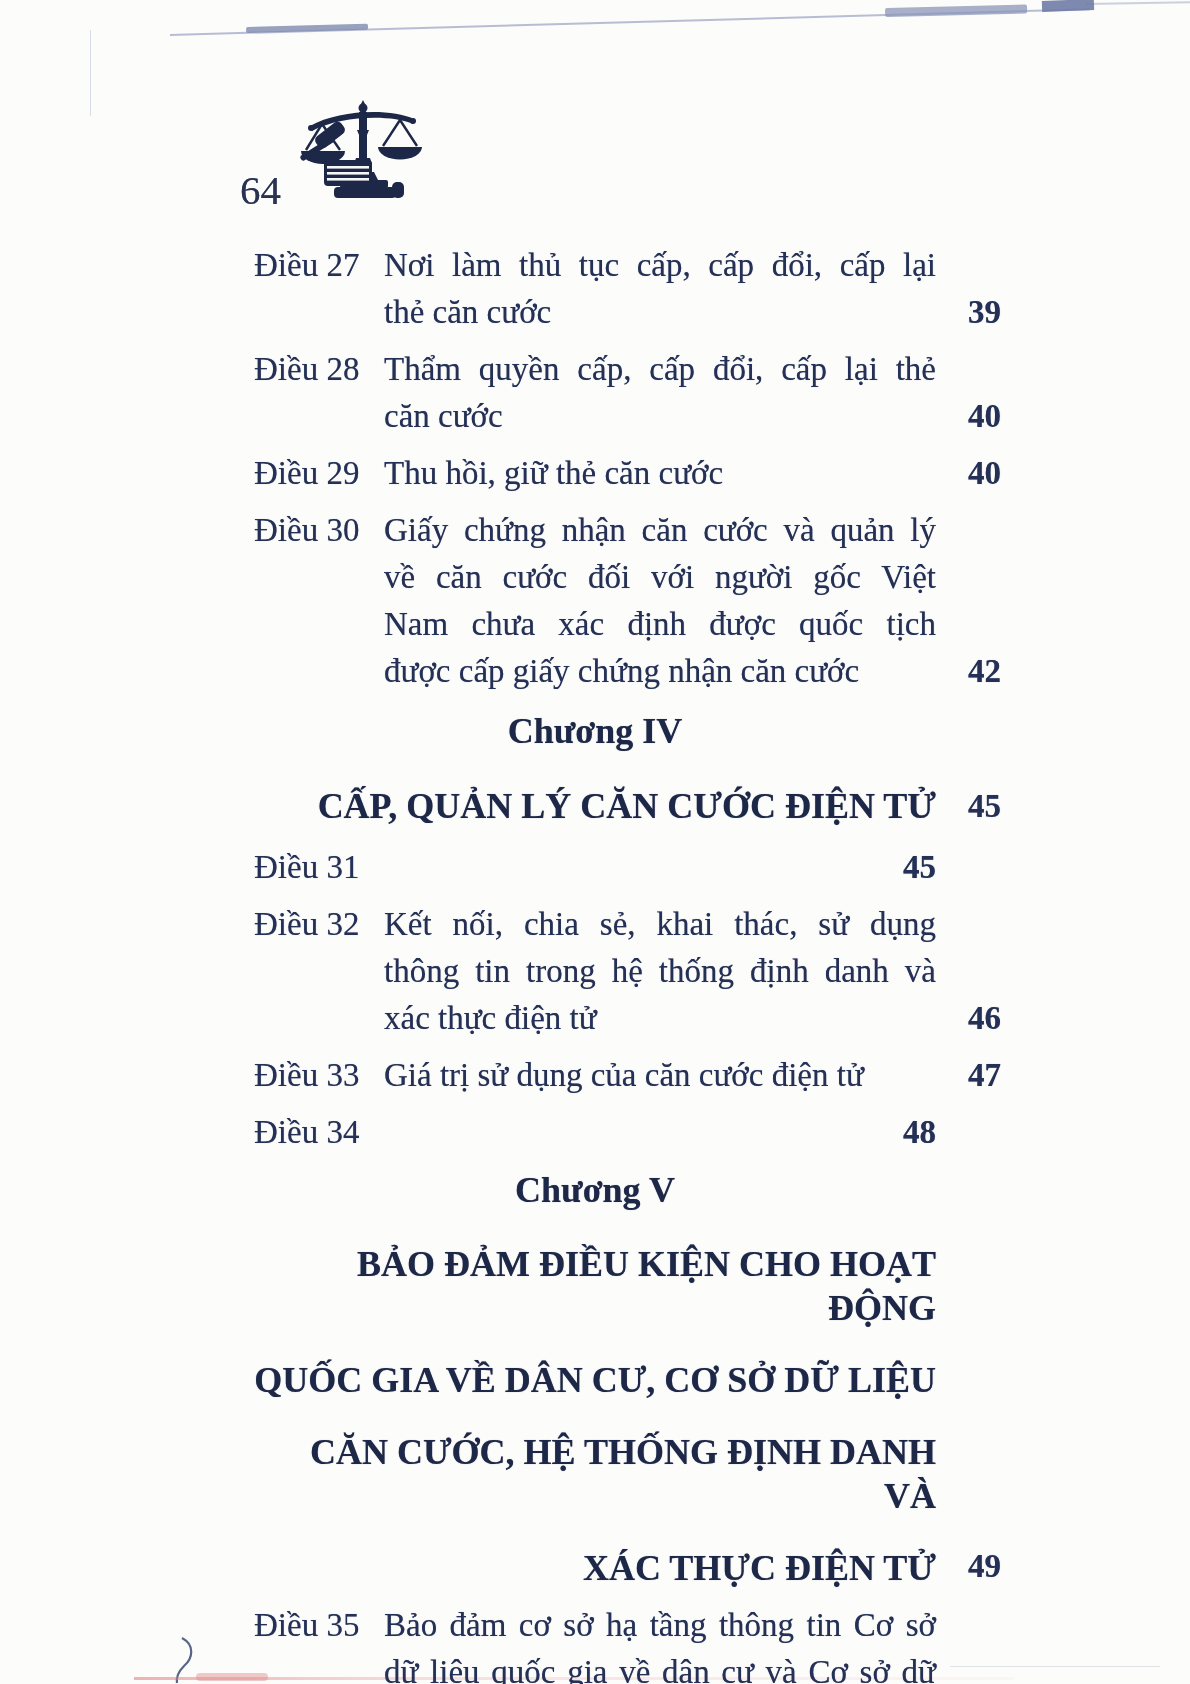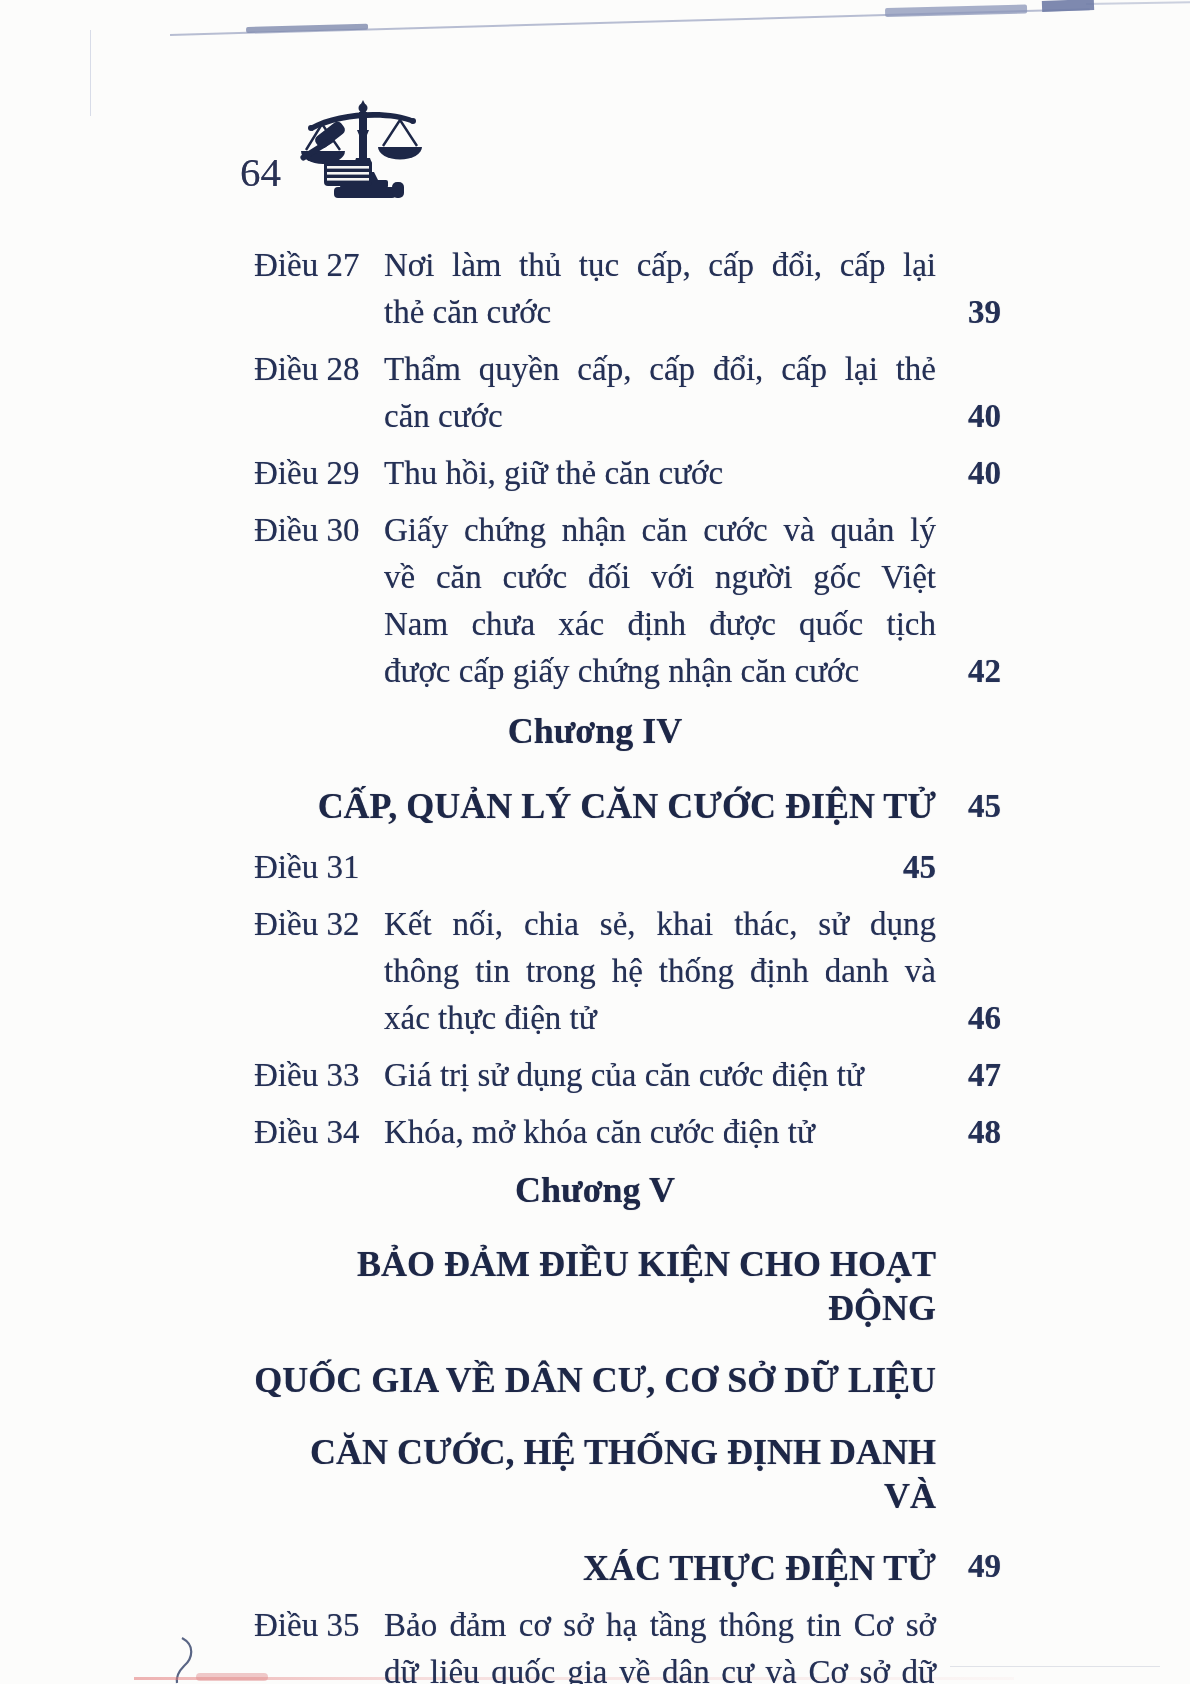--- a/index.html
+++ b/index.html
@@ -7,21 +7,21 @@
     position:relative;
     width:1190px;height:1684px;
     background:#fcfcfb;
     overflow:hidden;
     font-family:"Liberation Serif","DejaVu Serif",serif;
     color:#243055;
   }
   
   .page-header{position:absolute;left:222px;top:96px;width:400px;height:110px;}
   .folio{
-    position:absolute;left:18px;top:56px;
+    position:absolute;left:18px;top:74px;
     font-size:41px;line-height:41px;color:#2a3254;
     text-shadow:0 0 .6px rgba(35,45,85,.6);
   }
   .logo{position:absolute;left:74px;top:4px;width:132px;height:102px;}
   
   .toc{
     position:absolute;left:254px;top:242px;width:747px;
     font-size:33px;line-height:47px;
     text-shadow:0 0 .7px rgba(32,42,82,.55);
   }
@@ -202,23 +202,20 @@
     <div class="entry">
       <span class="lbl">Điều 33</span>
       <span class="ttl">
         <div>Giá trị sử dụng của căn cước điện tử</div>
       </span>
       <span class="pg">47</span>
     </div>
 
     <div class="entry">
       <span class="lbl">Điều 34</span>
-      <span class="ttl">
-        <div>Khóa, mở khóa căn cước điện tử</div>
-      </span>
       <span class="pg">48</span>
     </div>
 
     <div class="chapter ch5">
       <div class="ch-label">Chương V</div>
       <div class="ch-row">
         <div class="ch-title multi">
           <div>BẢO ĐẢM ĐIỀU KIỆN CHO HOẠT ĐỘNG</div>
           <div>QUỐC GIA VỀ DÂN CƯ, CƠ SỞ DỮ LIỆU</div>
           <div>CĂN CƯỚC, HỆ THỐNG ĐỊNH DANH VÀ</div>

